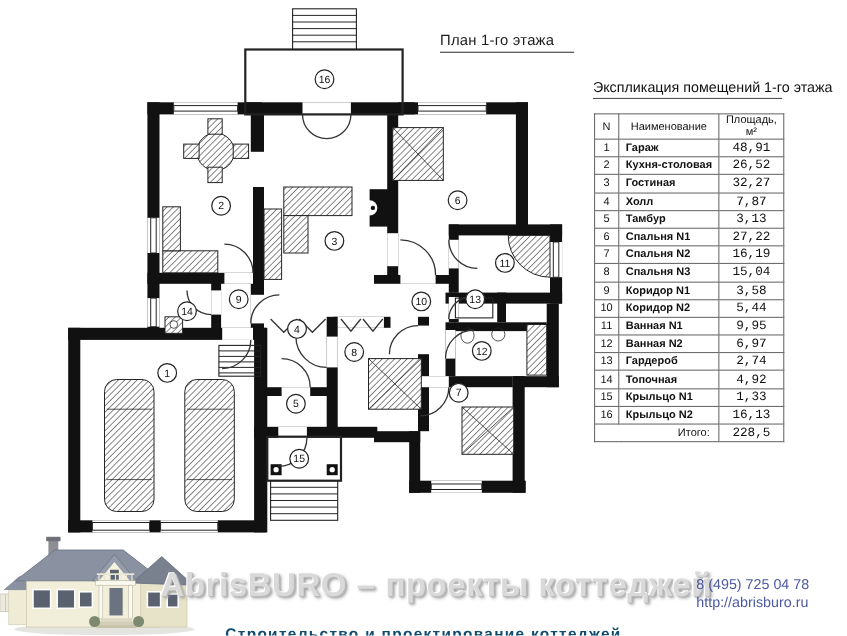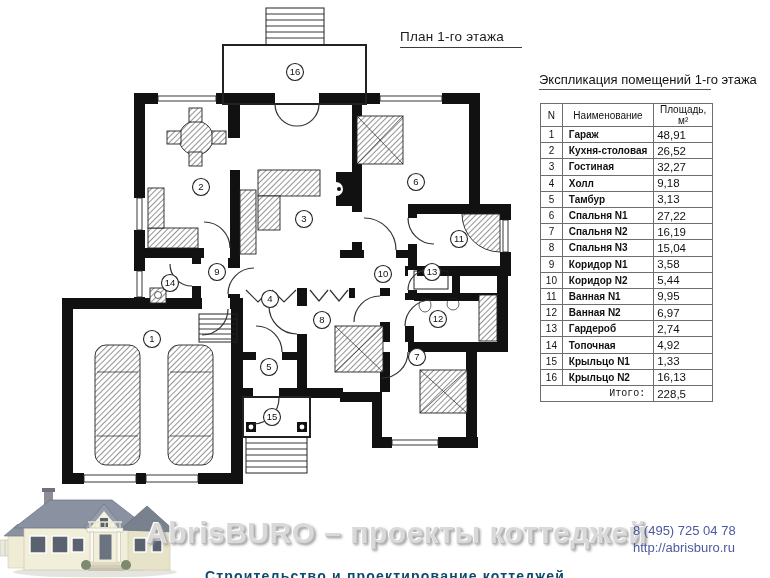--- a/index.html
+++ b/index.html
@@ -11,23 +11,23 @@
     letter-spacing:.2px;}
   .table-wrap{position:absolute;left:537px;top:68px;width:176px;}
   .table-caption{font-size:13px;color:#111;text-align:right;border-bottom:1px solid #555;
     padding-bottom:2px;margin:4px 2px 13px 2px;white-space:nowrap;}
   table.rooms{border-collapse:collapse;margin-left:3px;}
   .rooms th,.rooms td{border:1px solid #6e6e6e;color:#111;padding:0 3px;background:#fff;}
   .rooms th{font-size:10px;font-weight:normal;height:21px;}
   .rooms td{height:15.2px;font-size:10px;}
   .rooms td.c-num{text-align:center;width:15px;}
   .rooms td.c-name{width:82px;text-align:left;padding-left:6px;font-weight:bold;}
-  .rooms td.c-area{text-align:left;width:52px;font-size:11.5px;
-    font-family:Liberation Sans, sans-serif;}
-  .rooms td.total-label{text-align:right;padding-right:8px;font-size:10px;font-family:Liberation Mono, monospace;}
+  .rooms td.c-area{text-align:center;width:52px;font-size:11.5px;
+    font-family:Liberation Mono, monospace;}
+  .rooms td.total-label{text-align:right;padding-right:8px;font-size:10px;}
   .brand{position:absolute;left:146px;top:516px;width:478px;text-align:center;}
   .brand-big{font-size:30px;font-weight:bold;color:#d9d9d9;letter-spacing:.5px;white-space:nowrap;
     text-shadow:-1px -1px 0 #ffffff,1px 1px 0 #b9b9b9,2px 2px 3px #8f8f8f;}
   .brand-sub{font-size:14px;font-weight:bold;color:#0c4a6e;letter-spacing:1.2px;
     margin-top:18px;white-space:nowrap;}
   .contact{position:absolute;left:633px;top:523px;font-size:13px;font-weight:normal;
     color:#4d59a1;line-height:16.5px;white-space:nowrap;}
   .house{position:absolute;left:0;top:476px;width:190px;height:102px;}
 </style>
 </head>
@@ -289,21 +289,21 @@
             <td class="c-area">26,52</td>
           </tr>
           <tr>
             <td class="c-num">3</td>
             <td class="c-name">Гостиная</td>
             <td class="c-area">32,27</td>
           </tr>
           <tr>
             <td class="c-num">4</td>
             <td class="c-name">Холл</td>
-            <td class="c-area">9,18</td>
+            <td class="c-area">7,87</td>
           </tr>
           <tr>
             <td class="c-num">5</td>
             <td class="c-name">Тамбур</td>
             <td class="c-area">3,13</td>
           </tr>
           <tr>
             <td class="c-num">6</td>
             <td class="c-name">Спальня N1</td>
             <td class="c-area">27,22</td>

